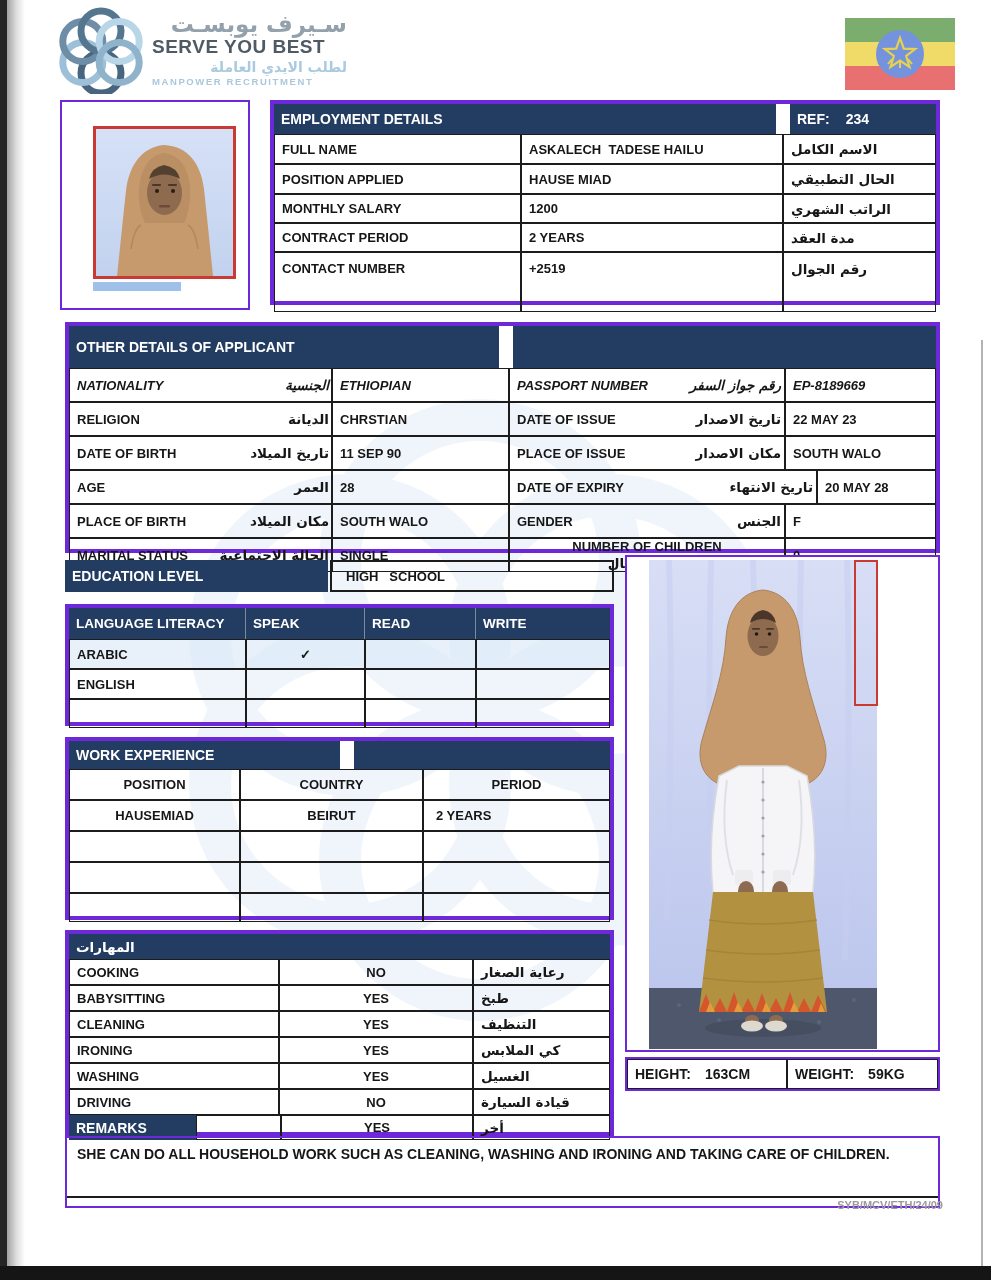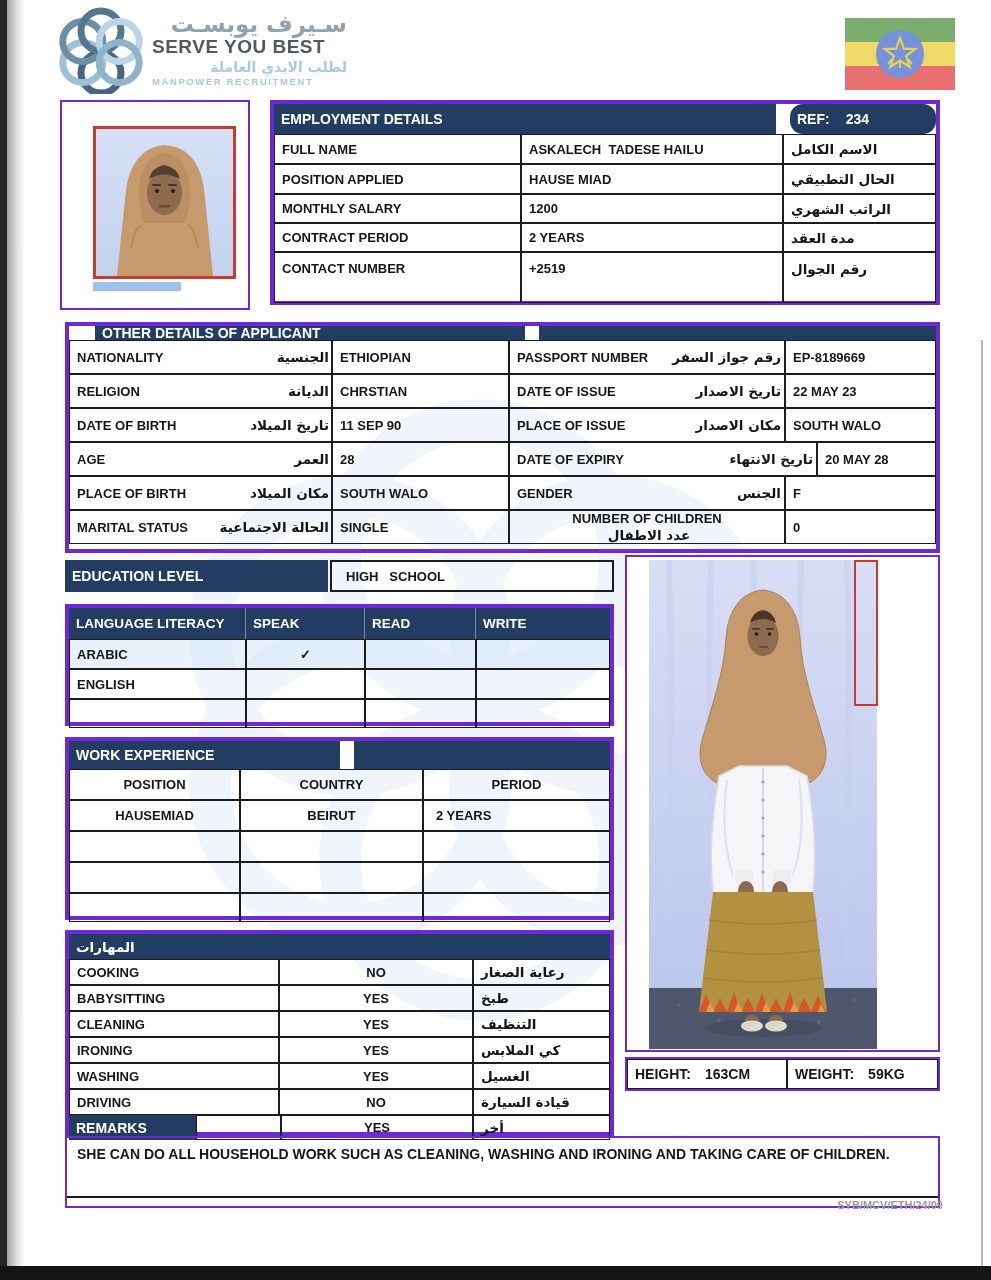--- a/index.html
+++ b/index.html
@@ -95,21 +95,21 @@
         <path d="M102 120 Q99 100 92 96" stroke="#b08a5e" fill="none" stroke-width="1.5"></path>
       </svg>
     </div>
     <div class="bare" style="left:31px;top:180px;width:88px;height:9px;background:#9fc0e8;"></div>
   </div>
 
   <div class="t" style="left:270px;top:100px;width:670px;height:205px;">
     <div class="row" style="height:30px;">
       <div class="c hd" style="width:502px;font-size:14px;">EMPLOYMENT DETAILS</div>
       <div class="c gap" style="width:7px;"></div>
-      <div class="c hd" style="flex:1;font-size:14px;gap:16px;border-radius:13px;">
+      <div class="c hd" style="flex:1;font-size:14px;gap:16px;">
         <span>REF:</span>
         <span>234</span>
       </div>
     </div>
     <div class="row" style="height:30px;">
       <div class="c" style="width:247px;">FULL NAME</div>
       <div class="c" style="width:262px;">ASKALECH  TADESE HAILU</div>
       <div class="c ar rt" style="flex:1;">الاسم الكامل</div>
     </div>
     <div class="row" style="height:30px;">
@@ -120,35 +120,35 @@
     <div class="row" style="height:29px;">
       <div class="c" style="width:247px;">MONTHLY SALARY</div>
       <div class="c" style="width:262px;">1200</div>
       <div class="c ar rt" style="flex:1;">الراتب الشهري</div>
     </div>
     <div class="row" style="height:29px;">
       <div class="c" style="width:247px;">CONTRACT PERIOD</div>
       <div class="c" style="width:262px;">2 YEARS</div>
       <div class="c ar rt" style="flex:1;">مدة العقد</div>
     </div>
-    <div class="row" style="height:51px;">
+    <div class="row" style="height:60px;">
       <div class="c" style="width:247px;align-items:flex-start;padding-top:8px;">CONTACT NUMBER</div>
       <div class="c" style="width:262px;align-items:flex-start;padding-top:8px;">+2519</div>
       <div class="c ar rt" style="flex:1;align-items:flex-start;padding-top:8px;">رقم الجوال</div>
     </div>
   </div>
 
   <div class="t" style="left:65px;top:322px;width:875px;height:231px;">
-    <div class="row" style="height:14px;margin-left:26px;">
+    <div class="row" style="height:42px;">
       <div class="c hd" style="width:430px;font-size:14px;">OTHER DETAILS OF APPLICANT</div>
       <div class="c gap" style="width:8px;"></div>
       <div class="c hd" style="flex:1;"></div>
     </div>
 
-    <div class="row" style="height:34px;">
+    <div class="row" style="height:34px;font-style:italic;">
       <div class="c sb" style="width:263px;">
         <span>NATIONALITY</span>
         <span class="ar" style="margin-right:-5px;">الجنسية</span>
       </div>
       <div class="c" style="width:177px;">ETHIOPIAN</div>
       <div class="c sb" style="width:276px;">
         <span>PASSPORT NUMBER</span>
         <span class="ar" style="margin-right:-4px;">رقم جواز السفر</span>
       </div>
       <div class="c" style="flex:1;">EP-8189669</div>

